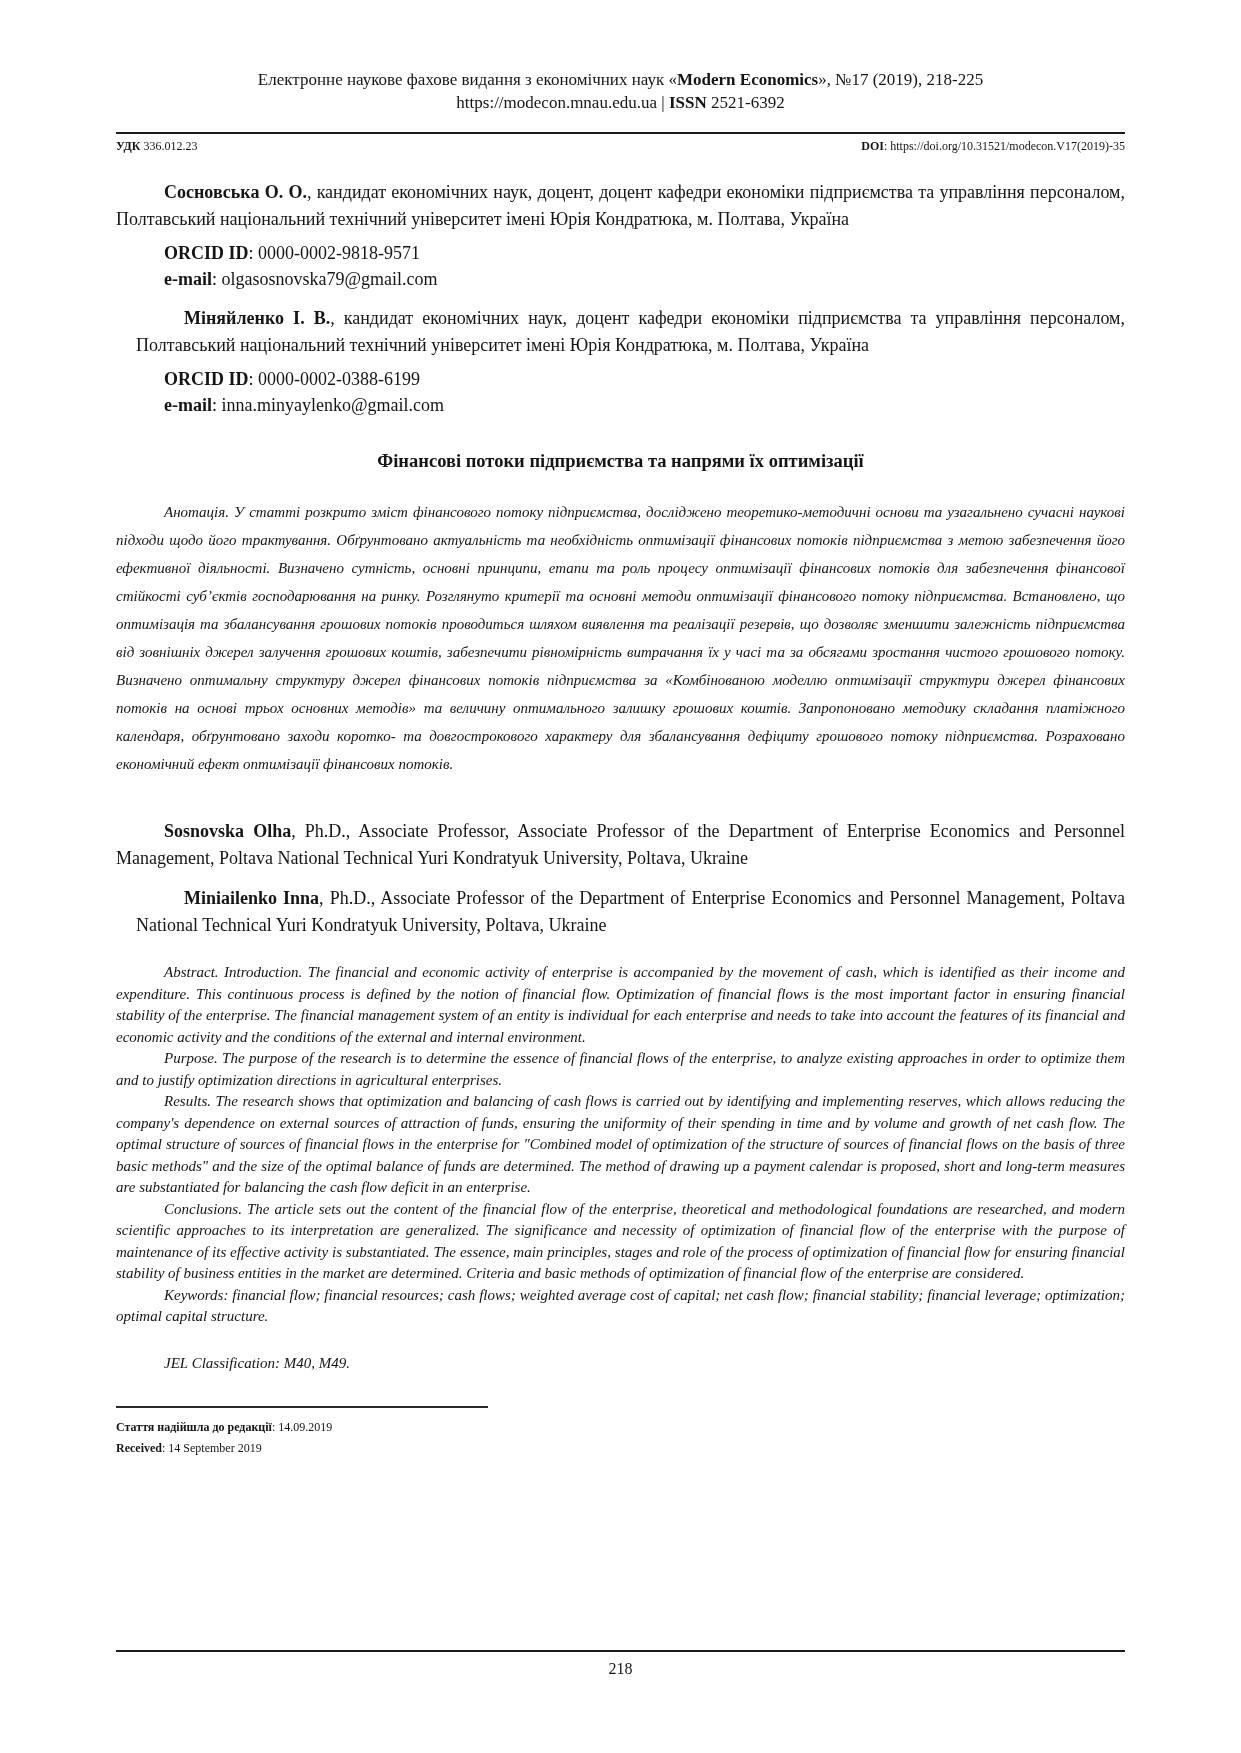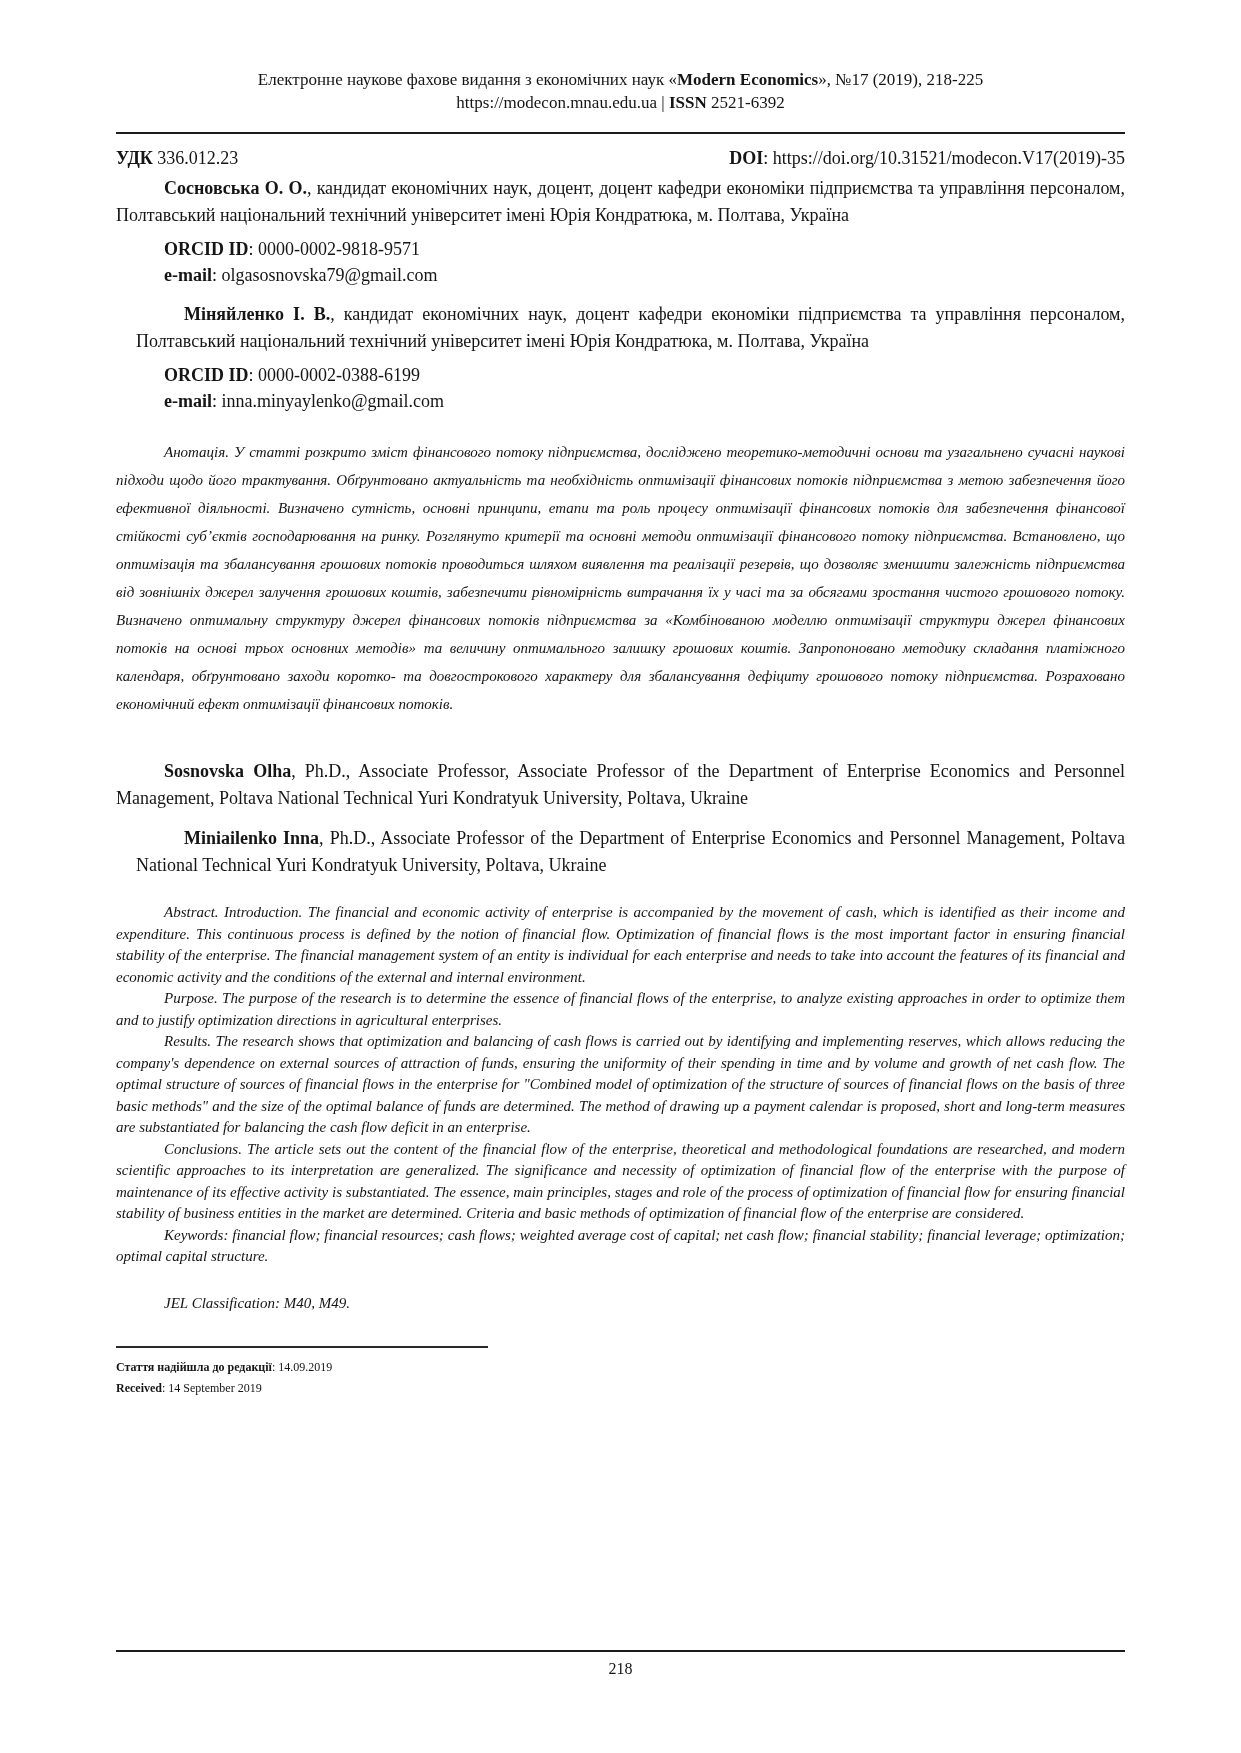--- a/index.html
+++ b/index.html
@@ -24,31 +24,31 @@
     font-size: 17px;
     line-height: 23px;
   }
   .rule {
     border-top: 2px solid #1c1c1c;
     margin-top: 18px;
   }
   .meta-row {
     display: flex;
     justify-content: space-between;
-    margin-top: 12px;
-    font-size: 18px;
+    margin-top: 0;
+    font-size: 12px;
     line-height: 25px;
   }
   .par {
     font-size: 18px;
     line-height: 27px;
     text-align: justify;
     text-indent: 48px;
   }
-  .mt-block { margin-top: 4px; }
+  .mt-block { margin-top: 20px; }
   .mt-small { margin-top: 13px; margin-left: 20px; }
   .idline {
     font-size: 18px;
     line-height: 26px;
     padding-left: 48px;
   }
   .idline.first { margin-top: 7px; }
   .title {
     margin-top: 30px;
     text-align: center;
@@ -122,20 +122,21 @@
   </div>
 
   <p class="par mt-block"><b>Сосновська О. О.</b><span>, кандидат економічних наук, доцент, доцент кафедри економіки підприємства та управління персоналом, Полтавський національний технічний університет імені Юрія Кондратюка, м. Полтава, Україна</span></p>
   <p class="idline first"><b>ORCID ID</b><span>: 0000-0002-9818-9571</span></p>
   <p class="idline"><b>e-mail</b><span>: olgasosnovska79@gmail.com</span></p>
 
   <p class="par mt-small"><b>Міняйленко І. В.</b><span>, кандидат економічних наук, доцент кафедри економіки підприємства та управління персоналом, Полтавський національний технічний університет імені Юрія Кондратюка, м. Полтава, Україна</span></p>
   <p class="idline first"><b>ORCID ID</b><span>: 0000-0002-0388-6199</span></p>
   <p class="idline"><b>e-mail</b><span>: inna.minyaylenko@gmail.com</span></p>
 
+  <h1 class="title">Фінансові потоки підприємства та напрями їх оптимізації</h1>
 
   <p class="abstract first"><b class="bi">Анотація</b><span>. У статті розкрито зміст фінансового потоку підприємства, досліджено теоретико-методичні основи та узагальнено сучасні наукові підходи щодо його трактування. Обґрунтовано актуальність та необхідність оптимізації фінансових потоків підприємства з метою забезпечення його ефективної діяльності. Визначено сутність, основні принципи, етапи та роль процесу оптимізації фінансових потоків для забезпечення фінансової стійкості суб’єктів господарювання на ринку. Розглянуто критерії та основні методи оптимізації фінансового потоку підприємства. Встановлено, що оптимізація та збалансування грошових потоків проводиться шляхом виявлення та реалізації резервів, що дозволяє зменшити залежність підприємства від зовнішніх джерел залучення грошових коштів, забезпечити рівномірність витрачання їх у часі та за обсягами зростання чистого грошового потоку. Визначено оптимальну структуру джерел фінансових потоків підприємства за «Комбінованою моделлю оптимізації структури джерел фінансових потоків на основі трьох основних методів» та величину оптимального залишку грошових коштів. Запропоновано методику складання платіжного календаря, обґрунтовано заходи коротко- та довгострокового характеру для збалансування дефіциту грошового потоку підприємства. Розраховано економічний ефект оптимізації фінансових потоків.</span></p>
 
   <p class="par par-en-block"><b>Sosnovska Olha</b><span>, Ph.D., Associate Professor, Associate Professor of the Department of  Enterprise Economics and Personnel Management, Poltava National Technical Yuri Kondratyuk University, Poltava, Ukraine</span></p>
   <p class="par mt-small"><b>Miniailenko Inna</b><span>, Ph.D., Associate Professor of the Department of Enterprise Economics and Personnel Management, Poltava National Technical Yuri Kondratyuk University, Poltava, Ukraine</span></p>
 
 
   <p class="abstract-en first"><b class="bi">Abstract. Introduction</b><span>. The financial and economic activity of enterprise is accompanied by the movement of cash, which is identified as their income and expenditure. This continuous process is defined by the notion of financial flow. Optimization of financial flows is the most important factor in ensuring financial stability of the enterprise. The financial management system of an entity is individual for each enterprise and needs to take into account the features of its financial and economic activity and the conditions of the external and internal environment.</span></p>
   <p class="abstract-en"><b class="bi">Purpose</b><span>. The purpose of the research is to determine the essence of financial flows of the enterprise, to analyze existing approaches in order to optimize them and to justify optimization directions in agricultural enterprises.</span></p>
   <p class="abstract-en"><b class="bi">Results</b><span>. The research shows that optimization and balancing of cash flows is carried out by identifying and implementing reserves, which allows reducing the company's dependence on external sources of attraction of funds, ensuring the uniformity of their spending in time and by volume and growth of net cash flow. The optimal structure of sources of financial flows in the enterprise for "Combined model of optimization of the structure of sources of financial flows on the basis of three basic methods" and the size of the optimal balance of funds are determined. The method of drawing up a payment calendar is proposed, short and long-term measures are substantiated for balancing the cash flow deficit in an enterprise.</span></p>

